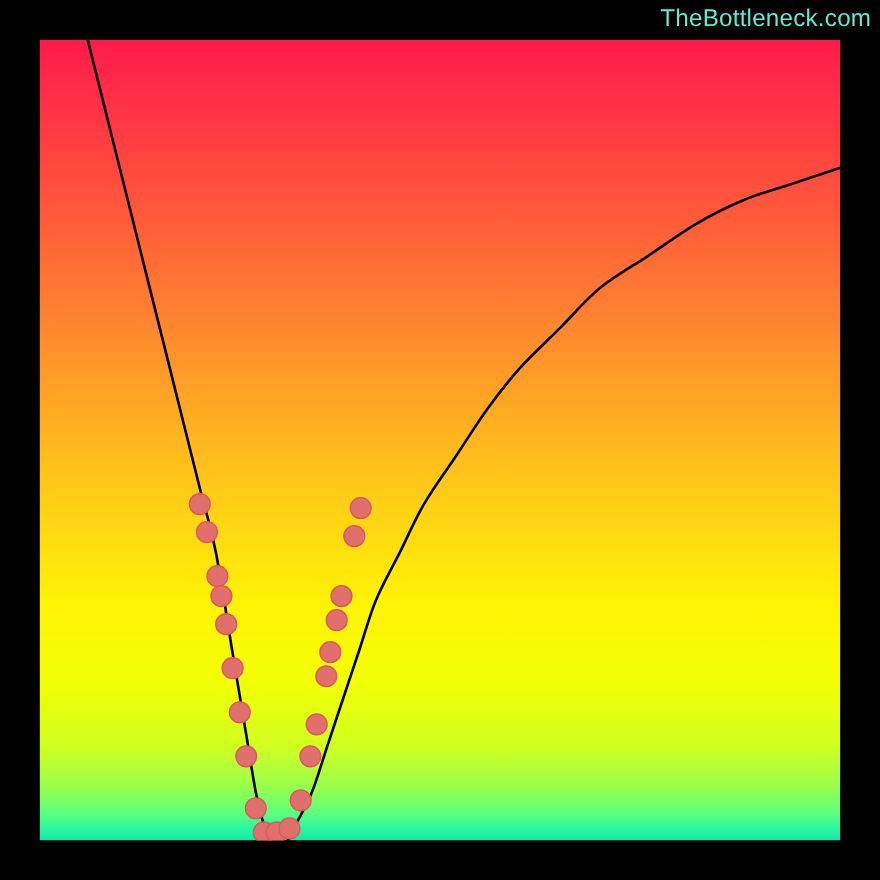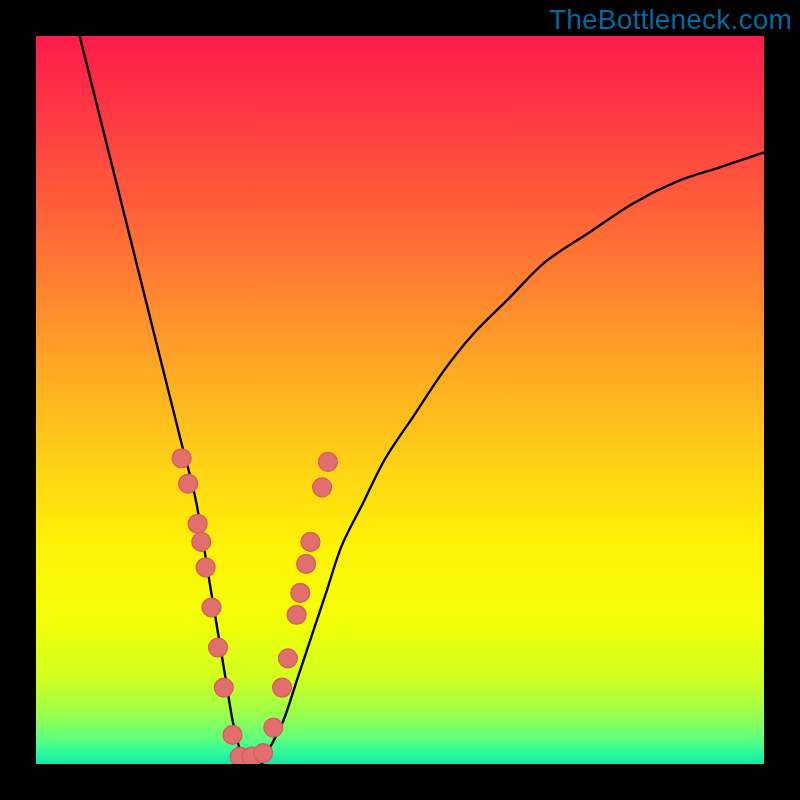--- a/index.html
+++ b/index.html
@@ -62,13 +62,13 @@
         <circle cx="251.89" cy="622.44" r="9.5" fill="#e06f6e" stroke="#d85a59" stroke-width="1.2"></circle>
         <circle cx="260.62" cy="578.76" r="9.5" fill="#e06f6e" stroke="#d85a59" stroke-width="1.2"></circle>
         <circle cx="264.26" cy="556.92" r="9.5" fill="#e06f6e" stroke="#d85a59" stroke-width="1.2"></circle>
         <circle cx="270.09" cy="527.80" r="9.5" fill="#e06f6e" stroke="#d85a59" stroke-width="1.2"></circle>
         <circle cx="274.46" cy="505.96" r="9.5" fill="#e06f6e" stroke="#d85a59" stroke-width="1.2"></circle>
         <circle cx="286.10" cy="451.36" r="9.5" fill="#e06f6e" stroke="#d85a59" stroke-width="1.2"></circle>
         <circle cx="291.93" cy="425.88" r="9.5" fill="#e06f6e" stroke="#d85a59" stroke-width="1.2"></circle>
       </g>
   </svg>
 </div>
-<div class="watermark" style="color: #0369a1; font-size: 28px; top: 4px; right: 8px;">TheBottleneck.com</div>
+<div class="watermark" style="color: #5eead4; font-size: 22px; top: 4px; right: 8px;">TheBottleneck.com</div>
 
 </body></html>

